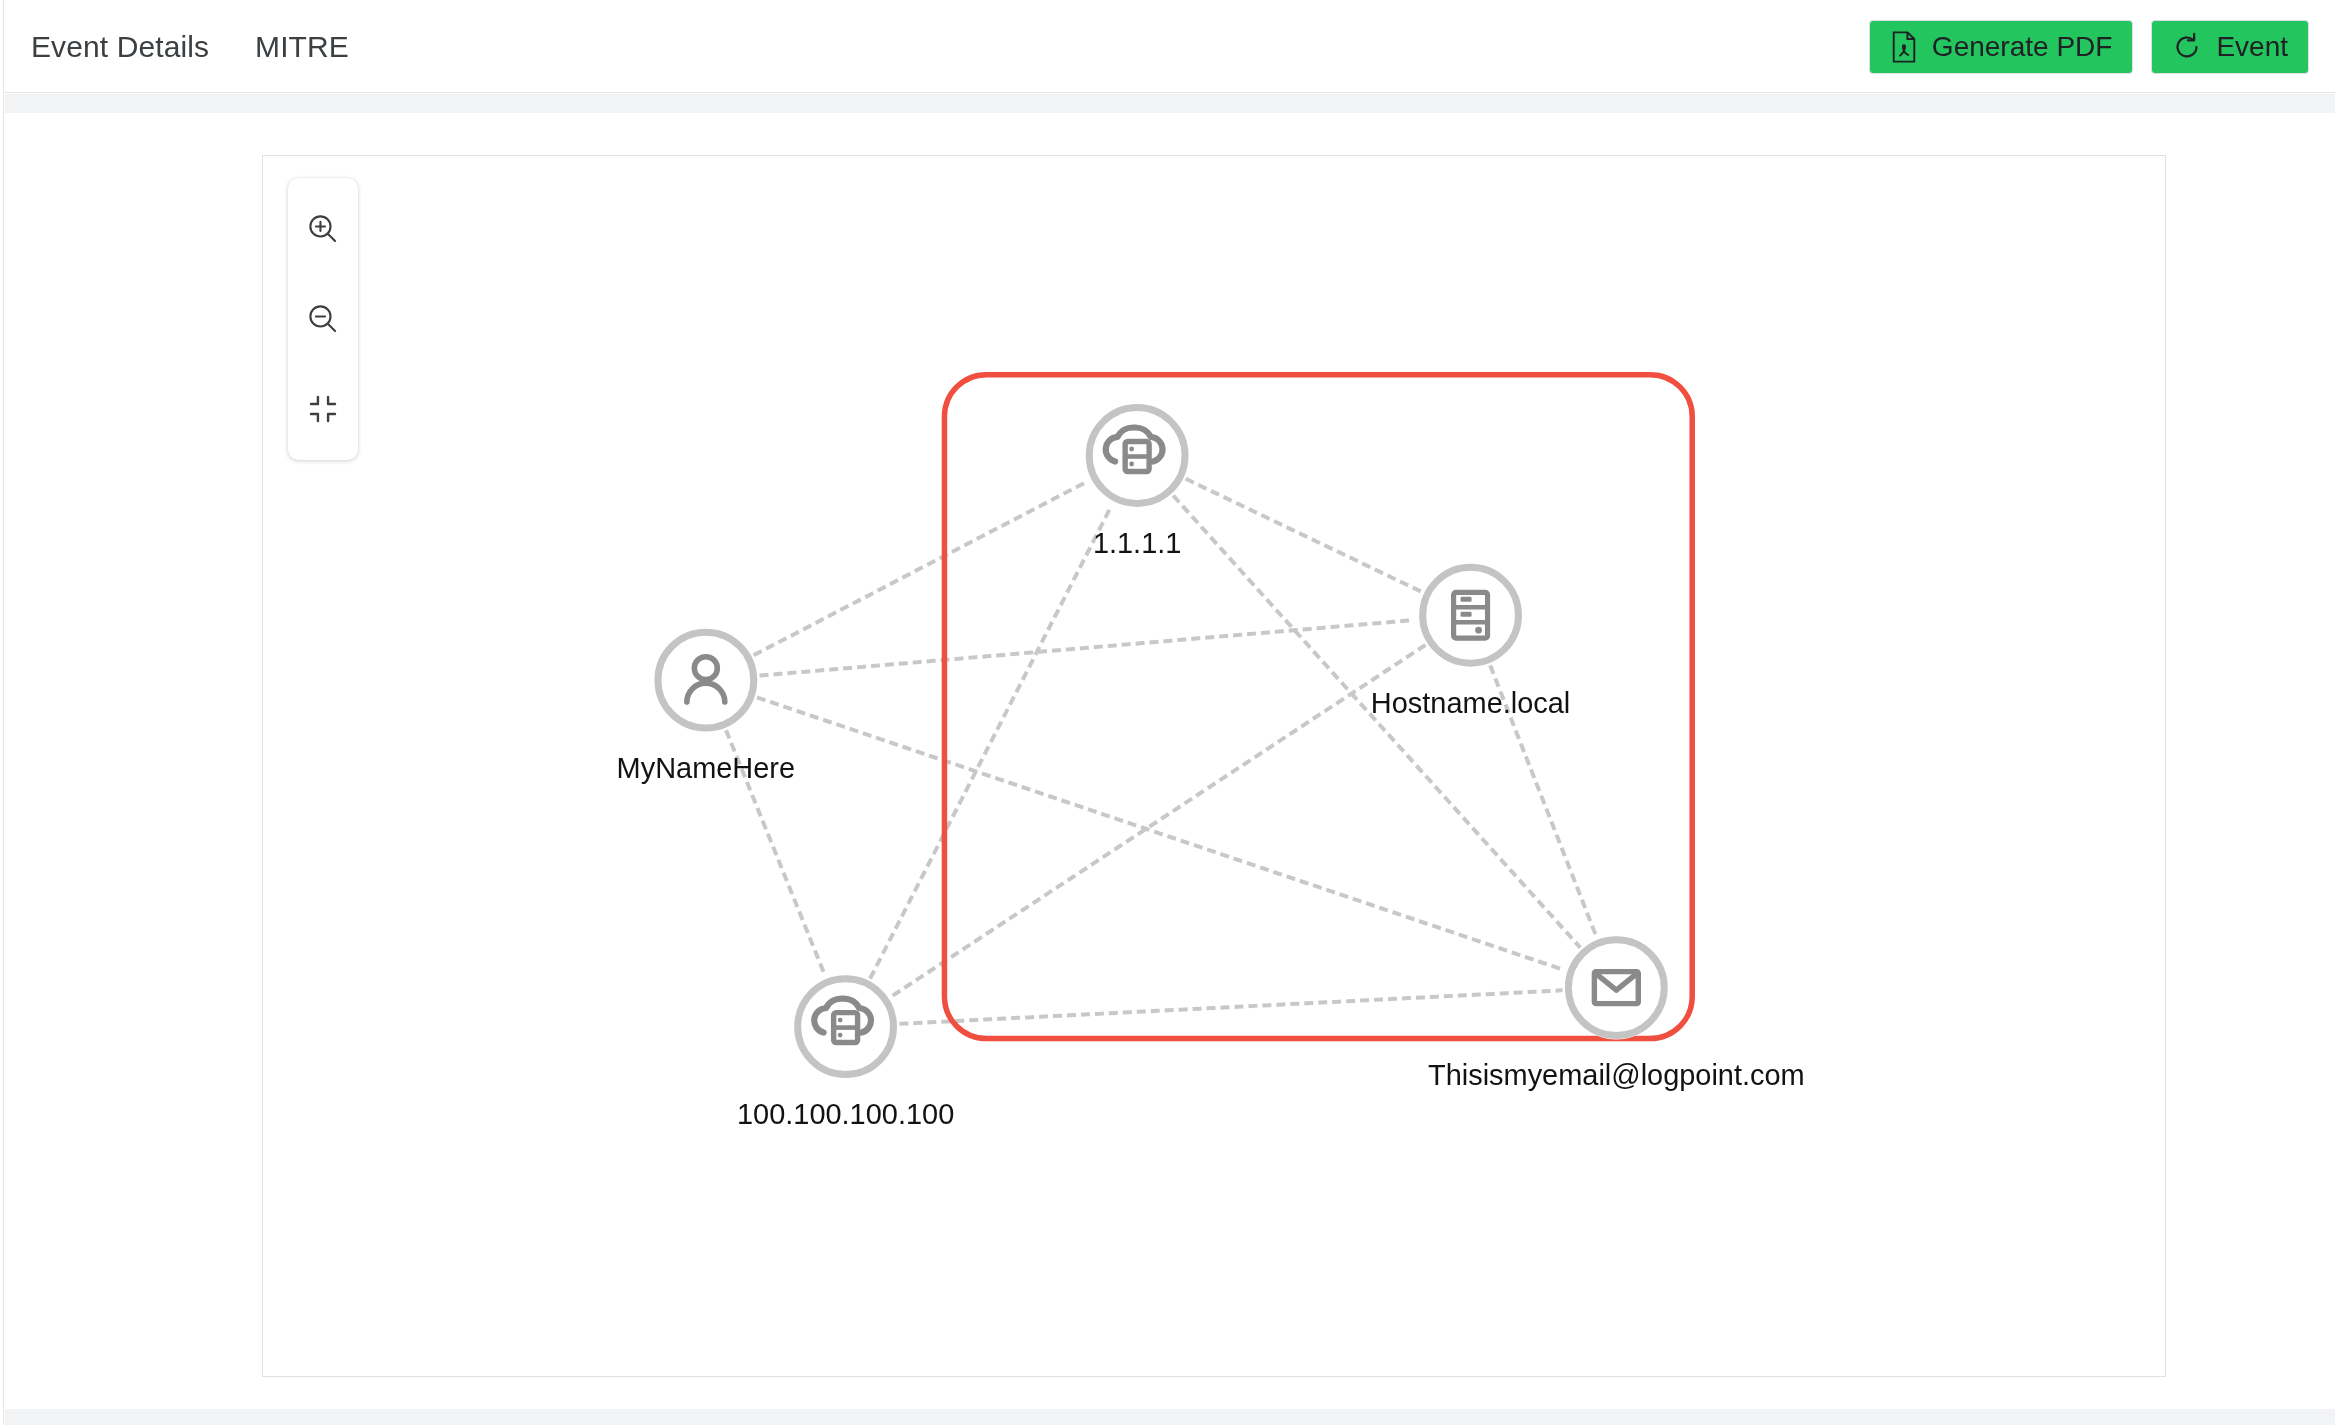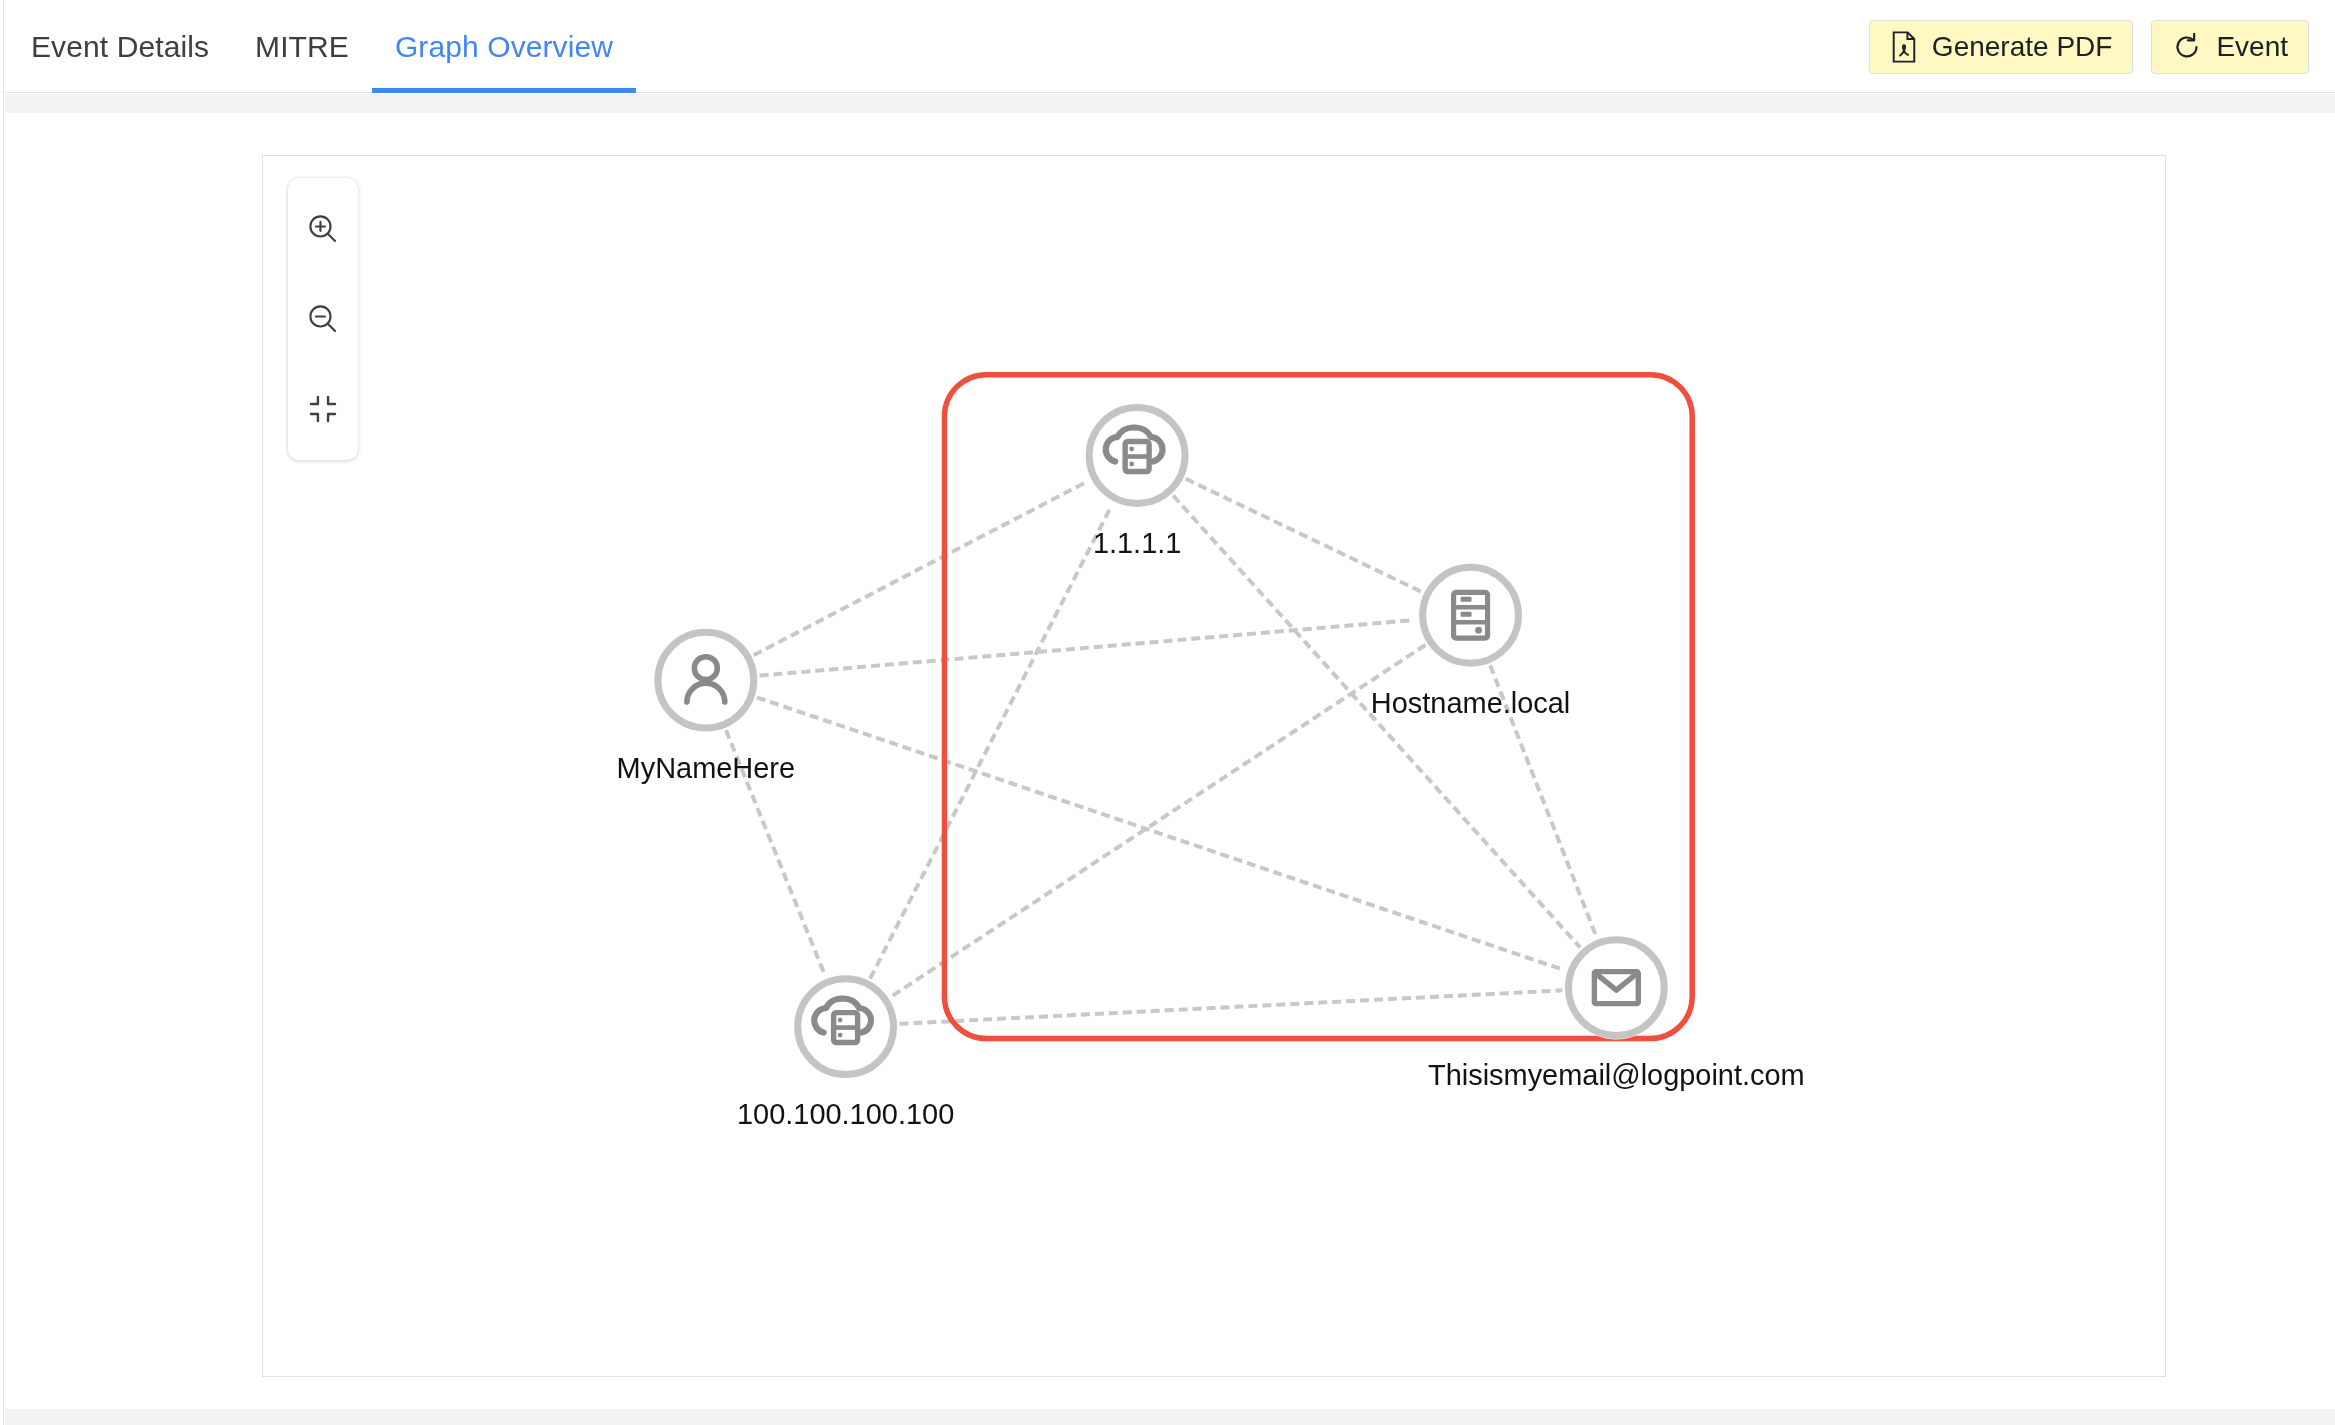--- a/index.html
+++ b/index.html
@@ -46,21 +46,21 @@
     background: #4186f4;
   }
 
   .header-actions {
     display: flex; align-items: center; gap: 18px;
     height: 93px; padding-right: 26px;
   }
   .btn {
     display: flex; align-items: center; gap: 14px;
     height: 54px; padding: 0 20px;
-    background: #fef9c3;
+    background: #22c55e;
     border: 1px solid #dcdfe3;
     border-radius: 4px;
     font-size: 28px; color: #202124;
     cursor: pointer;
     white-space: nowrap;
   }
   .btn svg { display: block; flex: none; }
 
   
   .band {
@@ -121,23 +121,20 @@
   <div class="left-rail"></div>
 
   <div class="header">
 
     <div class="tabs">
       <div class="tab">
         <span>Event Details</span>
       </div>
       <div class="tab">
         <span>MITRE</span>
-      </div>
-      <div class="tab active">
-        <span>Graph Overview</span>
       </div>
     </div>
 
     <div class="header-actions">
 
       <button class="btn">
         <span>
           <svg width="28" height="32" viewBox="0 0 24 28" fill="none">
             <path d="M3 1.2h12.2L21 7v19.8H3z" stroke="#202124" stroke-width="1.7" fill="none"></path>
             <path d="M15 1.2V7h6" stroke="#202124" stroke-width="1.7" fill="none"></path>

